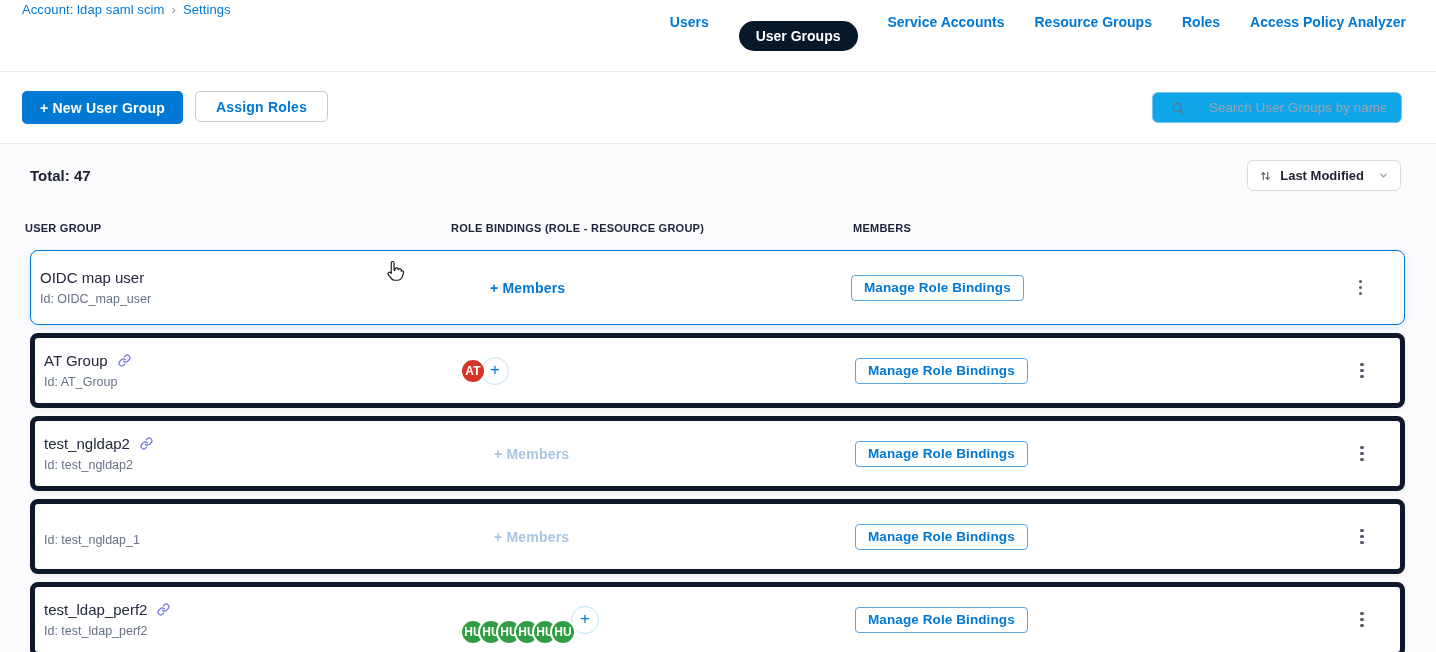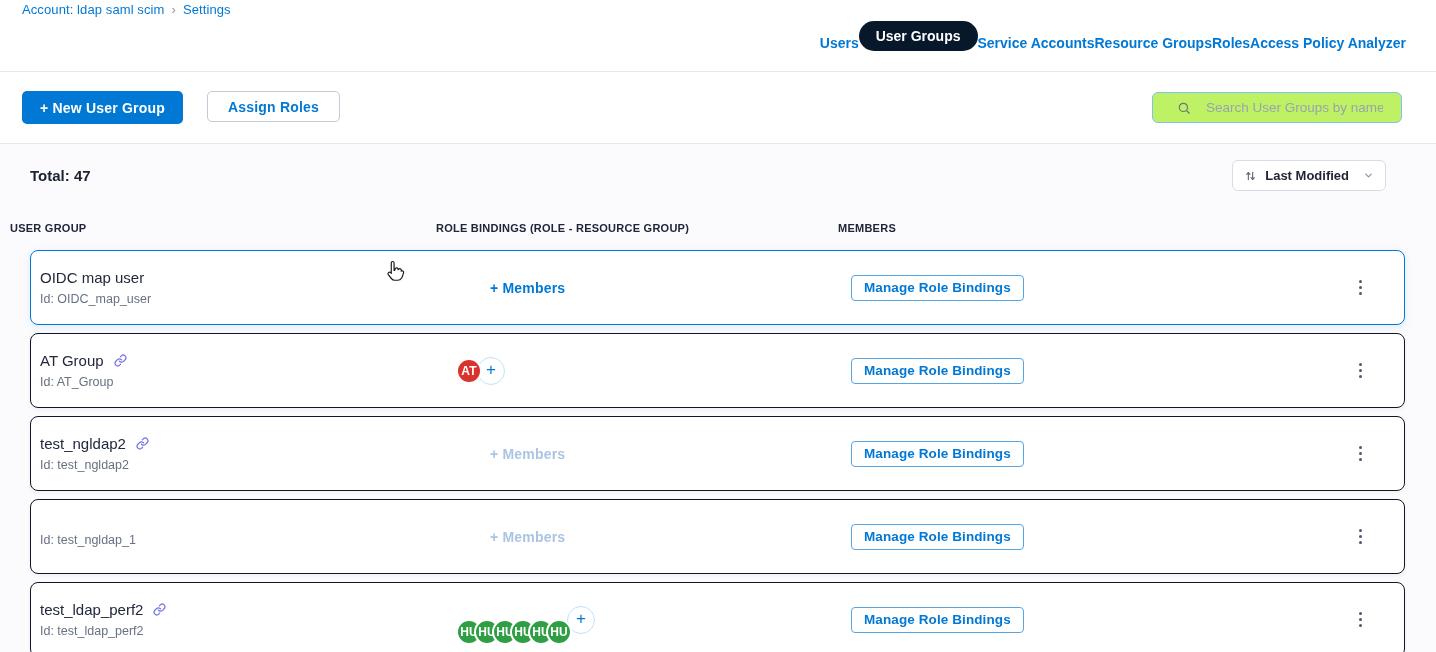--- a/index.html
+++ b/index.html
@@ -7,46 +7,46 @@
   body { font-family:"Liberation Sans","DejaVu Sans",sans-serif; background:#fff; color:#22283b; overflow:hidden; }
   .page { position:relative; width:1436px; height:652px; overflow:hidden; background:#fff; }
 
   
   .header { display:flex; justify-content:space-between; align-items:flex-start; padding:2px 30px 20px 22px; border-bottom:1px solid #e6e8f0; }
   .breadcrumb { font-size:13px; font-weight:500; color:#0278d5; letter-spacing:.1px; }
   .breadcrumb .sep { color:#8f97a6; margin:0 7px; font-size:13px; }
   .breadcrumb a { color:#0278d5; text-decoration:none; cursor:pointer; }
   .page-title { margin-top:7px; font-size:20px; font-weight:700; color:#1b212f; letter-spacing:.1px; }
 
-  .nav-tabs { display:flex; align-items:flex-end; margin-top:12px; }
+  .nav-tabs { display:flex; align-items:flex-start; gap:30px; margin-top:12px; }
   .nav-tab { font-size:14px; font-weight:600; color:#0278d5; cursor:pointer; white-space:nowrap; }
   .nav-tab.active { background:#07182b; color:#fff; padding:7px 17px; border-radius:999px;margin-top:7px; }
 
   
   .toolbar { display:flex; justify-content:space-between; align-items:center; padding:19px 34px 19px 22px; border-bottom:1px solid #e6e8f0; background:#fff; }
-  .toolbar-left { display:flex; gap:24px; }
+  .toolbar-left { display:flex; gap:12px; }
   .btn-primary { background:#0278d5; color:#fff; font-size:14px; font-weight:700; border:none; border-radius:5px; height:33px; padding:0 18px; cursor:pointer; letter-spacing:.2px; }
   .btn-secondary { background:#fff; color:#0278d5; font-size:14px; font-weight:700; border:1px solid #c3cbd6; border-radius:5px; height:31px; padding:0 20px; cursor:pointer; letter-spacing:.2px; }
-  .search-box { display:flex; align-items:center; gap:15px; width:250px; height:31px; border:1.5px solid #7dc2f0; border-radius:6px; background:#bef264; padding:0 24px; }
+  .search-box { display:flex; align-items:center; gap:24px; width:250px; height:31px; border:1.5px solid #7dc2f0; border-radius:6px; background:#0ea5e9; padding:0 18px; }
   .search-box input { border:none; outline:none; flex:1; font-size:13.5px; color:#22283b; font-family:inherit; background:transparent; }
   .search-box input::placeholder { color:#9aa3af; }
 
   
   .content { background:#fbfbfd; height:522px; padding-top:16px; }
-  .content-bar { display:flex; justify-content:space-between; align-items:center; padding:0 50px 0 30px; }
+  .content-bar { display:flex; justify-content:space-between; align-items:center; padding:0 35px 0 30px; }
   .total { font-size:15px; font-weight:700; color:#1b212f; }
   .sort-box { display:flex; align-items:center; gap:8px; height:31px; padding:0 11px; background:#fff; border:1px solid #d8dbe4; border-radius:6px; cursor:pointer; }
   .sort-label { font-size:13px; font-weight:600; color:#1f2430; }
   .sort-box .chev { margin-left:6px; display:flex; }
 
-  .table-head { display:grid; grid-template-columns:426px 402px 1fr; padding-left:10px; margin-top:31px; }
+  .table-head { display:grid; grid-template-columns:426px 402px 1fr; padding-left:25px; margin-top:31px; }
   .th { font-size:11px; font-weight:600; color:#20263a; letter-spacing:.25px; }
 
   .rows { padding:0 31px 0 30px; margin-top:16px; }
-  .row-card { display:grid; grid-template-columns:418px 402px 500px 1fr; align-items:center; height:75px; background:#fff; border:1px solid #0f172a; border-radius:8px; margin-bottom:8px; box-shadow:0 2px 4px rgba(40,41,61,.05); cursor:pointer; }
+  .row-card { display:grid; grid-template-columns:418px 402px 500px 1fr; align-items:center; height:75px; background:#fff; border:5px solid #0f172a; border-radius:8px; margin-bottom:8px; box-shadow:0 2px 4px rgba(40,41,61,.05); cursor:pointer; }
   .row-card.selected { border:1.5px solid #0278d5; box-shadow:0 2px 8px rgba(2,120,213,.12); }
   .row-stub { height:75px; background:#fff; border:1px solid #edeff4; border-radius:8px; box-shadow:0 2px 4px rgba(40,41,61,.05); }
 
   .cell-name { padding-left:9px; }
   .name-line { display:flex; align-items:center; gap:10px; }
   .ug-name { font-size:15px; font-weight:500; color:#23283a; }
   .link-icon { display:flex; align-items:center; }
   .ug-id { font-size:12.5px; color:#677183; margin-top:6px; }
 
   .cell-members { padding-left:41px; }

